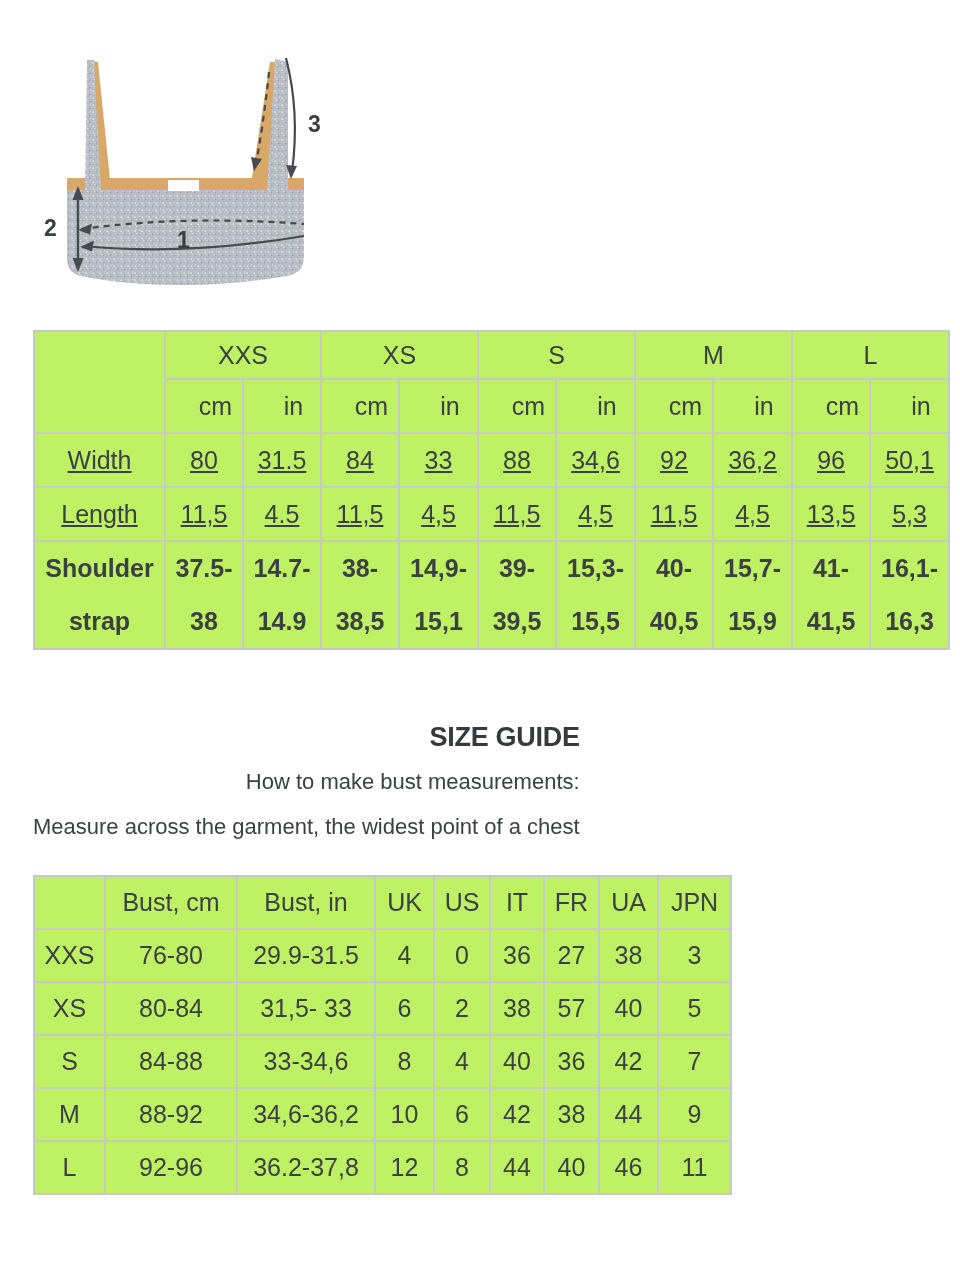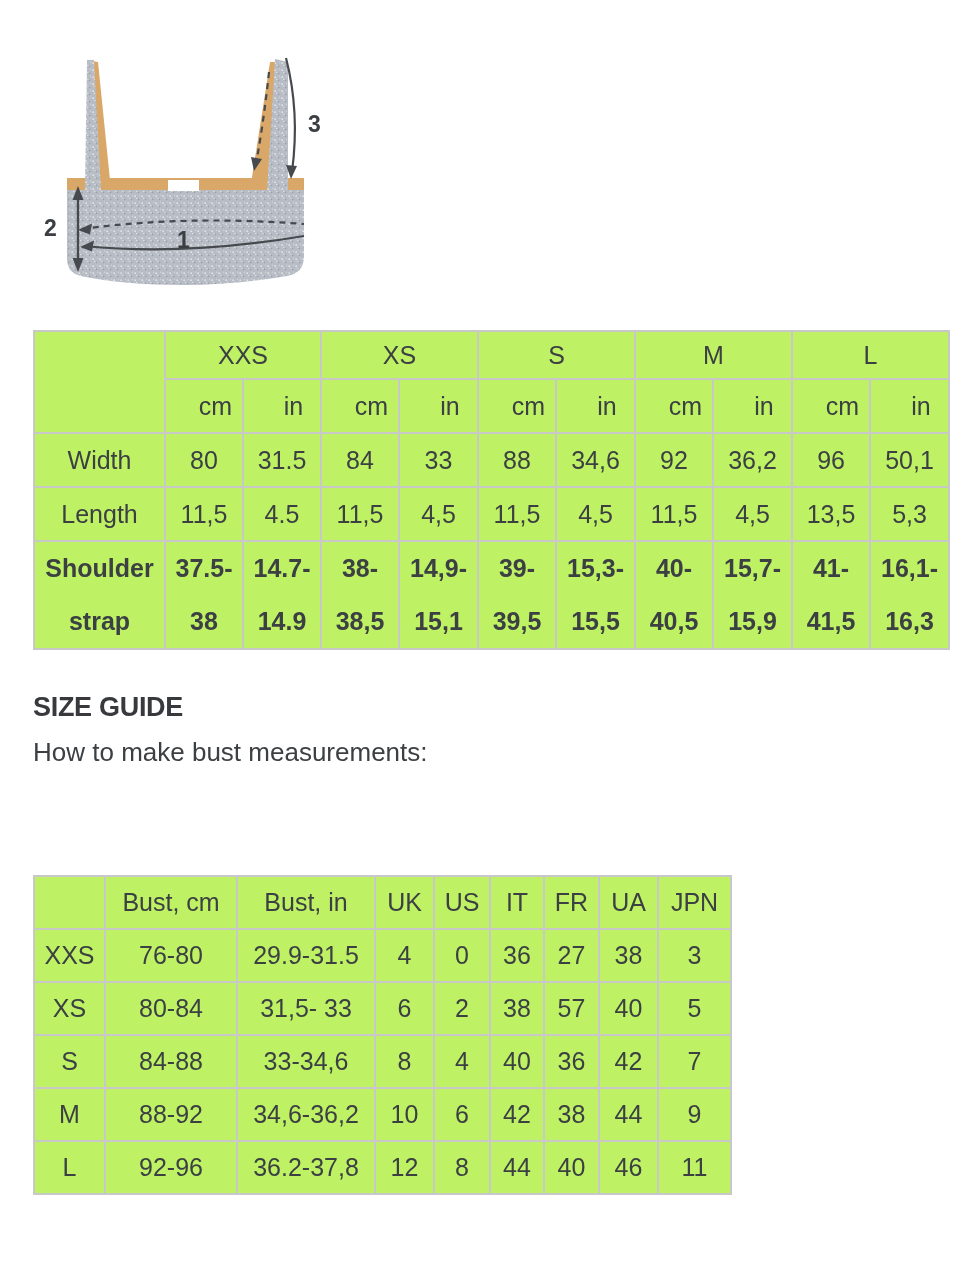--- a/index.html
+++ b/index.html
@@ -11,26 +11,26 @@
   .illustration{position:absolute;left:36px;top:40px;width:300px;height:250px;}
   
   table{border-collapse:collapse;table-layout:fixed;position:absolute;background:#bef264;}
   td{
     border:2px solid #c8c8c8;text-align:center;vertical-align:middle;
     font-size:25px;font-weight:400;padding:0;color:#3c4043;
   }
   #measurement-table{left:33px;top:330px;width:915px;}
   #measurement-table tr.r-sizes td{height:46px;line-height:46px;}
   #measurement-table tr.r-units td{height:52px;line-height:52px;padding-left:23px;}
-  #measurement-table tr.r-data  td{height:52px;line-height:52px;}
+  #measurement-table tr.r-data  td{height:52px;line-height:52px;text-decoration:underline;}
   #measurement-table tr.r-strap td{line-height:53px;height:auto;font-weight:bold;}
   
-  .size-guide{position:absolute;left:33px;top:692px;}
+  .size-guide{position:absolute;left:33px;top:722px;text-align:right;}
   .size-guide h2{margin:0;font-size:27px;font-weight:700;letter-spacing:-0.3px;line-height:30px;color:#37393c;}
-  .size-guide p{margin:15px 0 0 0;font-size:26px;font-weight:400;line-height:30px;color:#3c4043;}
+  .size-guide p{margin:15px 0 0 0;font-size:22px;font-weight:400;line-height:30px;color:#3c4043;}
   
   #conversion-table{left:33px;top:875px;width:697px;}
   #conversion-table td{height:51px;line-height:51px;margin-top:38px;}
 </style>
 </head>
 <body>
 
 <div class="page">
 
   <svg class="illustration" viewBox="0 0 300 250" xmlns="http://www.w3.org/2000/svg">
@@ -157,20 +157,21 @@
         <td>15,7-15,9</td>
         <td>41-41,5</td>
         <td>16,1-16,3</td>
       </tr>
     </tbody>
   </table>
 
   <section class="size-guide">
     <h2>SIZE GUIDE</h2>
     <p>How to make bust measurements:</p>
+    <p>Measure across the garment, the widest point of a chest</p>
   </section>
 
   <table id="conversion-table">
     <colgroup>
       <col style="width:71px">
         <col style="width:132px">
         <col style="width:138px">
       <col style="width:59px">
         <col style="width:56px">
         <col style="width:54px">

